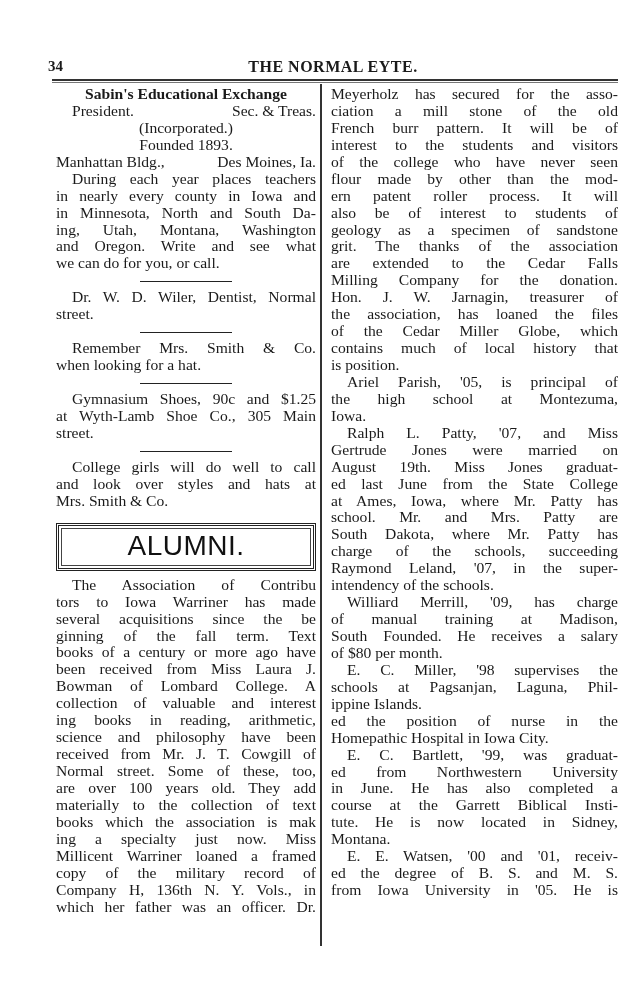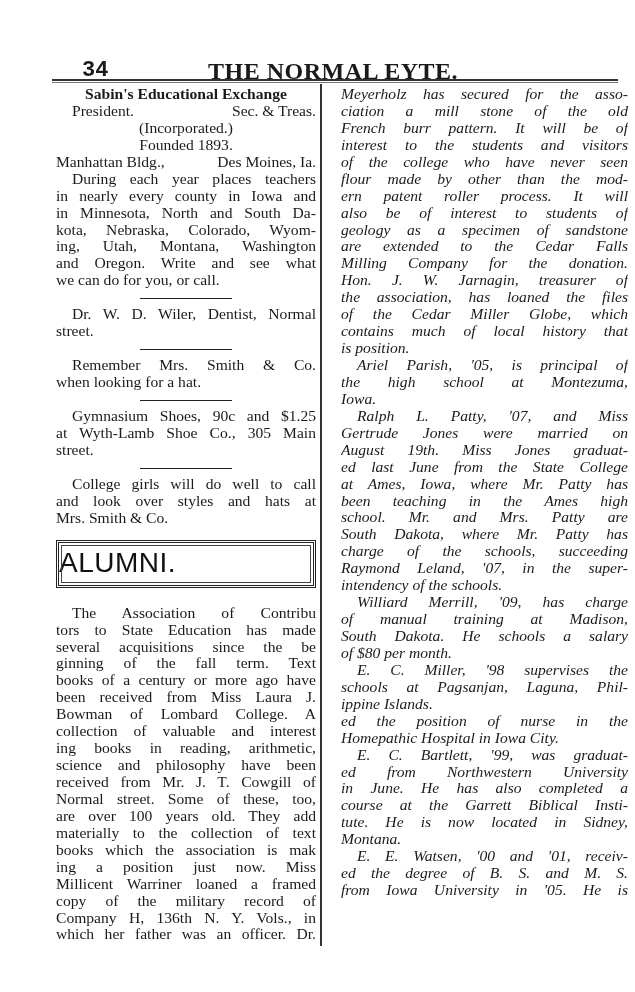--- a/index.html
+++ b/index.html
@@ -1,40 +1,40 @@
 <!DOCTYPE html>
 <html><head>
 <meta charset="utf-8">
 <style>
   html, body { margin: 0; padding: 0; }
   body {
     width: 635px; height: 992px; background: #ffffff; position: relative; overflow: hidden;
     font-family: "DejaVu Serif", "Liberation Serif", serif; color: #1a1a1a;
   }
   .page-header { position: absolute; left: 48px; top: 58px; width: 570px; height: 22px; }
-  .page-number { position: absolute; left: 0; top: 0; font-size: 22px; font-weight: bold; font-family: Liberation Mono, monospace; margin-left: 34px; }
-  .journal-title { position: absolute; left: 0; right: 0; top: 0; text-align: center; font-family: "Liberation Serif", serif; font-weight: bold; font-size: 24px; letter-spacing: 0.5px; }
+  .page-number { position: absolute; left: 0; top: 0; font-size: 15px; font-weight: bold; font-family: Liberation Serif, serif; }
+  .journal-title { position: absolute; left: 0; right: 0; top: 0; text-align: center; font-family: "Liberation Serif", serif; font-weight: bold; font-size: 16px; letter-spacing: 0.5px; }
   .header-rule { position: absolute; left: 52px; top: 79px; width: 566px; height: 0; border-top: 2px solid #333; border-bottom: 1px solid #777; padding-top: 1px; }
   .col-divider { position: absolute; left: 320px; top: 84px; width: 0; height: 862px; border-left: 2px solid #333; }
 
   .column { position: absolute; top: 86px; font-family: "Liberation Serif", serif; font-size: 15.6px; line-height: 16.95px; }
   .col-left { left: 56px; width: 260px; }
-  .col-right { left: 341px; width: 287px; font-style: italic; }
+  .col-right { left: 331px; width: 287px; }
 
   .line { display: block; white-space: nowrap; text-align: justify; text-align-last: justify; height: 16.95px; overflow: hidden; }
   .line.last { text-align-last: left; }
   .line.center { text-align: center; text-align-last: center; }
   .line.indent { padding-left: 16px; }
   .bold { font-weight: bold; }
   .two-side { display: flex; justify-content: space-between; white-space: nowrap; height: 16.95px; }
   .two-side.pad { padding-left: 16px; gap: 16px; }
 
   .sep { width: 92px; height: 0; border-top: 1px solid #222; margin: 9px auto 7px auto; }
 
-  .alumni-box { margin: 13px 0 17px 0; border: 3px double #222; outline: 1px solid #444; outline-offset: -6px; height: 42px; display: flex; align-items: center; justify-content: flex-start; }
+  .alumni-box { margin: 13px 0 6px 0; border: 3px double #222; outline: 1px solid #444; outline-offset: -6px; height: 42px; display: flex; align-items: center; justify-content: center; }
   .alumni-title { font-family: "Liberation Sans", sans-serif; font-size: 28px; letter-spacing: 0.5px; color: #111; }
 </style>
 </head>
 <body>
 
 <div class="page-header">
   <span class="page-number">34</span>
   <div class="journal-title">THE NORMAL EYTE.</div>
 </div>
 <div class="header-rule"></div>
@@ -49,21 +49,20 @@
     </div>
     <span class="line center">(Incorporated.)</span>
     <span class="line center">Founded 1893.</span>
     <div class="two-side">
       <span>Manhattan Bldg.,</span>
       <span>Des Moines, Ia.</span>
     </div>
     <span class="line indent">During each year places teachers</span>
     <span class="line">in nearly every county in Iowa and</span>
     <span class="line">in Minnesota, North and South Da-</span>
-    <span class="line">kota, Nebraska, Colorado, Wyom-</span>
     <span class="line">ing, Utah, Montana, Washington</span>
     <span class="line">and Oregon. Write and see what</span>
     <span class="line last">we can do for you, or call.</span>
   </div>
 
   <div class="sep"></div>
 
   <div>
     <span class="line indent">Dr. W. D. Wiler, Dentist, Normal</span>
     <span class="line last">street.</span>
@@ -91,53 +90,54 @@
     <span class="line">and look over styles and hats at</span>
     <span class="line last">Mrs. Smith &amp; Co.</span>
   </div>
 
   <div class="alumni-box">
     <span class="alumni-title">ALUMNI.</span>
   </div>
 
   <div>
     <span class="line indent">The Association of Contribu</span>
-    <span class="line">tors to State Education has made</span>
+    <span class="line">tors to Iowa Warriner has made</span>
     <span class="line">several acquisitions since the be</span>
     <span class="line">ginning of the fall term. Text</span>
     <span class="line">books of a century or more ago have</span>
     <span class="line">been received from Miss Laura J.</span>
     <span class="line">Bowman of Lombard College. A</span>
     <span class="line">collection of valuable and interest</span>
     <span class="line">ing books in reading, arithmetic,</span>
     <span class="line">science and philosophy have been</span>
     <span class="line">received from Mr. J. T. Cowgill of</span>
     <span class="line">Normal street. Some of these, too,</span>
     <span class="line">are over 100 years old. They add</span>
     <span class="line">materially to the collection of text</span>
     <span class="line">books which the association is mak</span>
-    <span class="line">ing a position just now. Miss</span>
+    <span class="line">ing a specialty just now. Miss</span>
     <span class="line">Millicent Warriner loaned a framed</span>
     <span class="line">copy of the military record of</span>
     <span class="line">Company H, 136th N. Y. Vols., in</span>
     <span class="line">which her father was an officer. Dr.</span>
   </div>
 </div>
 
 <div class="column col-right">
   <div>
     <span class="line">Meyerholz has secured for the asso-</span>
     <span class="line">ciation a mill stone of the old</span>
     <span class="line">French burr pattern. It will be of</span>
     <span class="line">interest to the students and visitors</span>
     <span class="line">of the college who have never seen</span>
     <span class="line">flour made by other than the mod-</span>
     <span class="line">ern patent roller process. It will</span>
     <span class="line">also be of interest to students of</span>
     <span class="line">geology as a specimen of sandstone</span>
+    <span class="line">grit. The thanks of the association</span>
     <span class="line">are extended to the Cedar Falls</span>
     <span class="line">Milling Company for the donation.</span>
     <span class="line">Hon. J. W. Jarnagin, treasurer of</span>
     <span class="line">the association, has loaned the files</span>
     <span class="line">of the Cedar Miller Globe, which</span>
     <span class="line">contains much of local history that</span>
     <span class="line last">is position.</span>
   </div>
 
   <div>
@@ -145,32 +145,31 @@
     <span class="line">the high school at Montezuma,</span>
     <span class="line last">Iowa.</span>
   </div>
 
   <div>
     <span class="line indent">Ralph L. Patty, '07, and Miss</span>
     <span class="line">Gertrude Jones were married on</span>
     <span class="line">August 19th. Miss Jones graduat-</span>
     <span class="line">ed last June from the State College</span>
     <span class="line">at Ames, Iowa, where Mr. Patty has</span>
-    <span class="line">been teaching in the Ames high</span>
     <span class="line">school. Mr. and Mrs. Patty are</span>
     <span class="line">South Dakota, where Mr. Patty has</span>
     <span class="line">charge of the schools, succeeding</span>
     <span class="line">Raymond Leland, '07, in the super-</span>
     <span class="line last">intendency of the schools.</span>
   </div>
 
   <div>
     <span class="line indent">Williard Merrill, '09, has charge</span>
     <span class="line">of manual training at Madison,</span>
-    <span class="line">South Dakota. He schools a salary</span>
+    <span class="line">South Founded. He receives a salary</span>
     <span class="line last">of $80 per month.</span>
   </div>
 
   <div>
     <span class="line indent">E. C. Miller, '98 supervises the</span>
     <span class="line">schools at Pagsanjan, Laguna, Phil-</span>
     <span class="line last">ippine Islands.</span>
   </div>
 
   <div>

